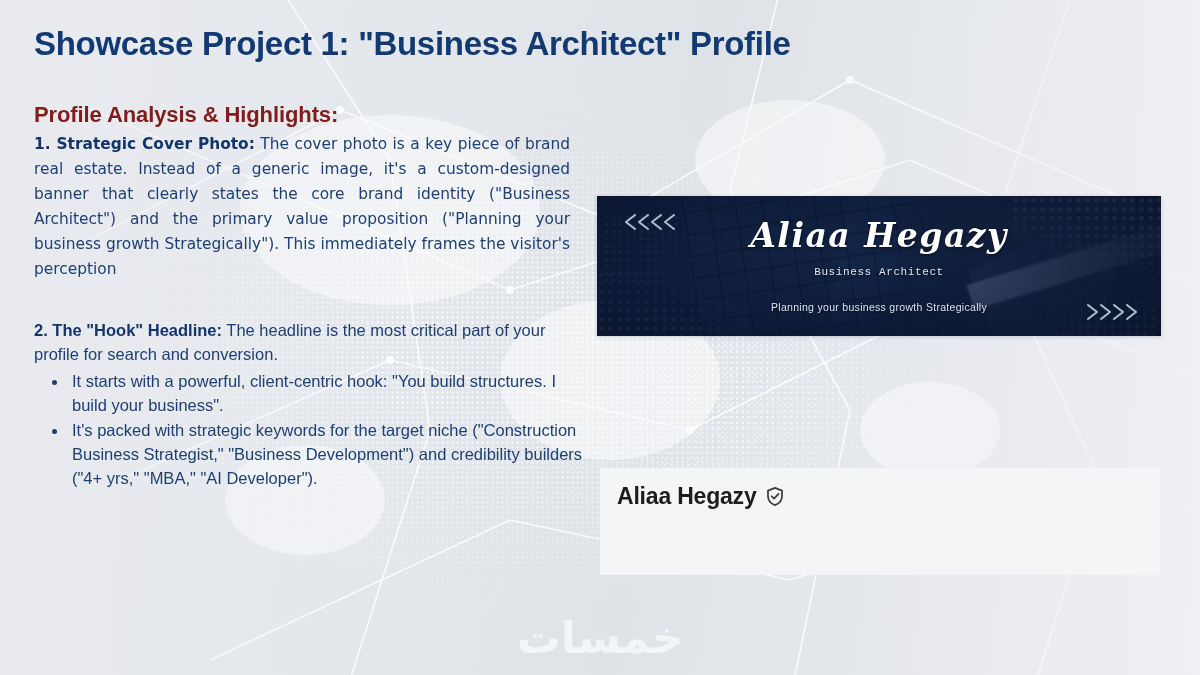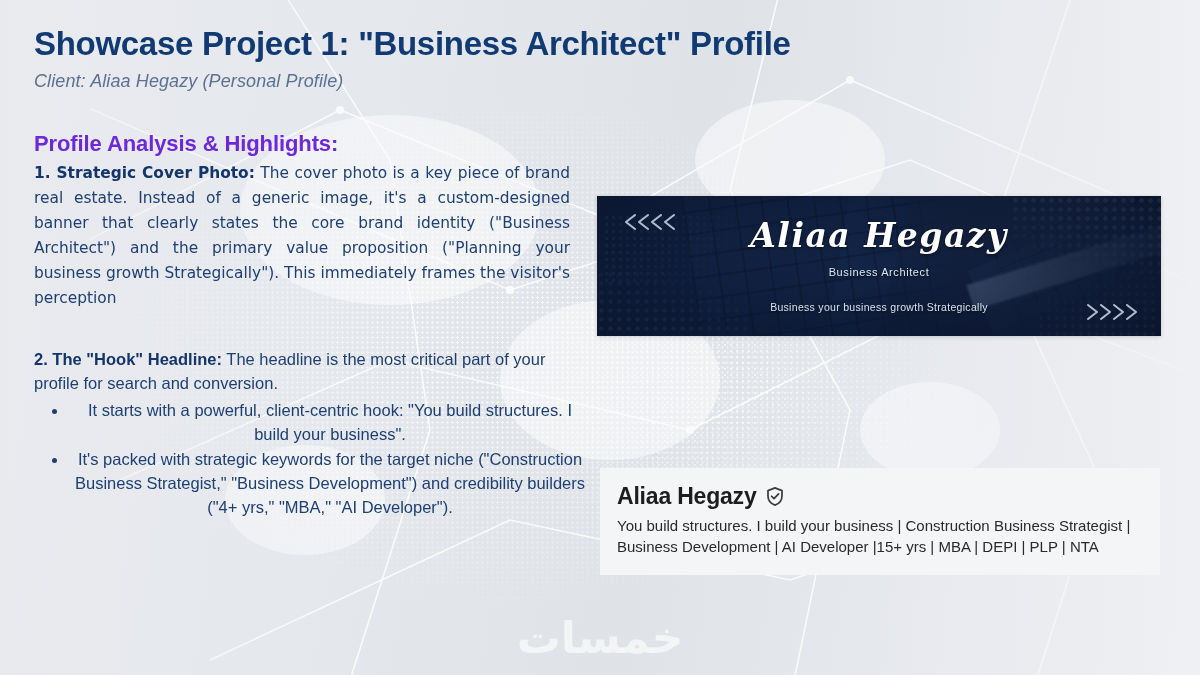--- a/index.html
+++ b/index.html
@@ -62,21 +62,21 @@
     white-space:nowrap;
   }
   .deck-subtitle{
     font-family:"Liberation Sans", sans-serif;
     font-style:italic; font-size:18px; font-weight:400;
     color:#5b7193; margin-top:8px; letter-spacing:.1px;
   }
   .section-heading{
     font-family:"Liberation Sans", sans-serif;
     font-size:22px; font-weight:700;
-    color:#6d28d9; margin-top:39px; letter-spacing:-.1px;
+    color:#7f1d1d; margin-top:39px; letter-spacing:-.1px;
   }
 
   .para-justified{
     margin-top:4px;
     font-family:"DejaVu Sans", sans-serif;
     font-size:15.4px; line-height:1.62;
     color:#1d3f72; text-align:justify;
     width:536px;
   }
   .para-justified b{ font-weight:700; color:#13356a; }
@@ -88,21 +88,21 @@
     color:#1d3f72; width:548px;
   }
   .para-2 b{ font-weight:700; color:#13356a; }
 
   ul.hook-bullets{
     margin:3px 0 0 34px;
     font-family:"Liberation Sans", sans-serif;
     font-size:16.5px; line-height:1.46;
     color:#1d3f72; width:520px;
   }
-  ul.hook-bullets li{ margin-bottom:1px; padding-left:4px;text-align:center; }
+  ul.hook-bullets li{ margin-bottom:1px; padding-left:4px; }
   ul.hook-bullets li::marker{ font-size:15px; }
 
   
   .banner{
     position:absolute; left:597px; top:196px;
     width:564px; height:140px; z-index:3;
     overflow:hidden;
     background:
       linear-gradient(118deg,#0f2247 0%,#16305c 22%,#1b3a6b 40%,#14284e 62%,#101f3e 82%,#13264a 100%);
     box-shadow:0 1px 4px rgba(30,45,80,.18);
@@ -195,21 +195,21 @@
     align-items:center; justify-content:flex-start; padding-top:20px;
   }
   .bn-name{
     font-family:"DejaVu Serif", serif;
     font-style:italic; font-weight:700;
     font-size:33px; color:#ffffff;
     letter-spacing:1.5px;
     text-shadow:0 1px 3px rgba(0,0,0,.55);
   }
   .bn-role{
-    font-family:Liberation Sans, sans-serif;
+    font-family:Liberation Mono, monospace;
     font-size:11px; color:#dfe6f2; letter-spacing:.6px;
     margin-top:11px;
     text-shadow:0 1px 2px rgba(0,0,0,.5);
   }
   .bn-tag{
     font-family:"Liberation Sans", sans-serif;
     font-size:10.5px; color:#d9e2f0; letter-spacing:.3px;
     margin-top:23px;
     text-shadow:0 1px 2px rgba(0,0,0,.5);
   }
@@ -271,21 +271,20 @@
   <div class="bg-dots"></div>
   <div class="bg-dots2"></div>
   <div class="bg-vignette"></div>
   <div class="bg-watermark">خمسات</div>
 </div>
 
 <div class="left-col">
 
   <div class="deck-title">Showcase Project 1:  "Business Architect" Profile</div>
 
-  <div class="deck-subtitle">Client: Aliaa Hegazy (Personal Profile)</div>
 
   <div class="section-heading">Profile Analysis &amp; Highlights:</div>
 
   <p class="para-justified">
     <b>1. Strategic Cover Photo:</b><span> The cover photo is a key piece of brand real estate. Instead of a generic image, it's a custom-designed banner that clearly states the core brand identity ("Business Architect") and the primary value proposition ("Planning your business growth Strategically"). This immediately frames the visitor's perception</span>
   </p>
 
   <p class="para-2">
     <b>2. The "Hook" Headline:</b><span> The headline is the most critical part of your profile for search and conversion.</span>
   </p>
@@ -328,28 +327,27 @@
         <polyline points="18,3 27,10 18,17"></polyline>
         <polyline points="31,3 40,10 31,17"></polyline>
         <polyline points="44,3 53,10 44,17"></polyline>
       </g>
     </svg>
   </div>
 
   <div class="bn-content">
     <div class="bn-name">Aliaa Hegazy</div>
     <div class="bn-role">Business Architect</div>
-    <div class="bn-tag">Business your business growth Strategically</div>
+    <div class="bn-tag">Planning your business growth Strategically</div>
   </div>
 </div>
 
 <div class="profile-card">
   <div class="pc-nameline">
     <span class="pc-name">Aliaa Hegazy</span>
     <span style="display:inline-flex;">
       <svg width="20" height="21" viewBox="0 0 24 25">
         <path d="M12 2.2 L20.4 5.4 V12 c0 5.4 -3.6 9.3 -8.4 10.8 C7.2 21.3 3.6 17.4 3.6 12 V5.4 Z" fill="none" stroke="#3d3d3d" stroke-width="2.1" stroke-linejoin="round"></path>
         <polyline points="7.9,12.2 10.8,15.1 16.3,9.3" fill="none" stroke="#3d3d3d" stroke-width="2.1" stroke-linecap="round" stroke-linejoin="round"></polyline>
       </svg>
     </span>
   </div>
-  <div class="pc-headline">You build structures. I build your business | Construction Business Strategist | Business Development | AI Developer |15+ yrs | MBA | DEPI | PLP | NTA</div>
 </div>
 
 </body></html>

